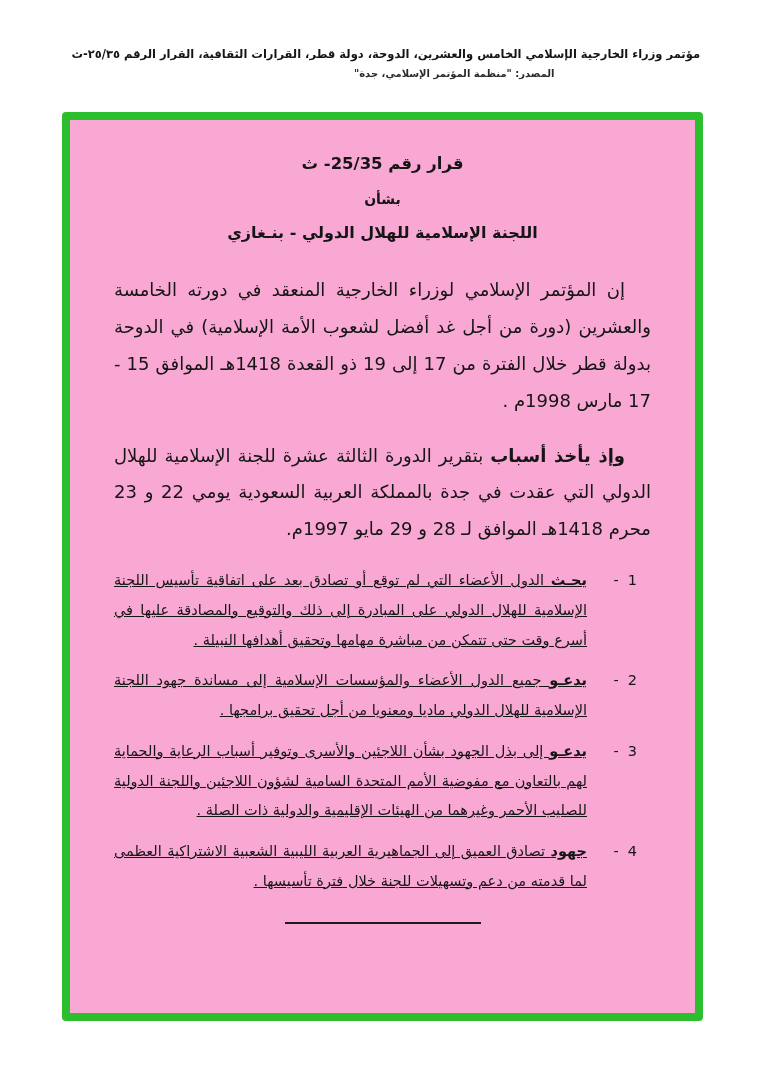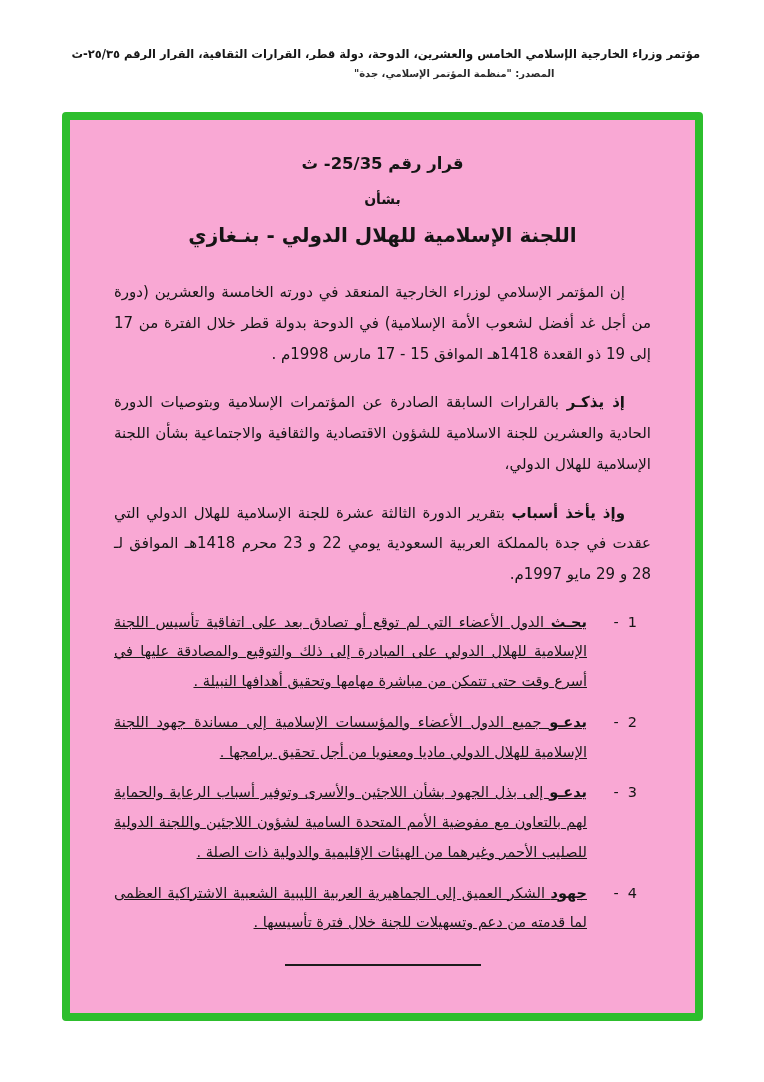--- a/index.html
+++ b/index.html
@@ -62,26 +62,26 @@
       letter-spacing: 1px;
       margin-bottom: 18px;
     }
     .title-regarding {
       font-size: 14px;
       font-weight: bold;
       letter-spacing: 3px;
       margin-bottom: 16px;
     }
     .title-subject {
-      font-size: 20px;
+      font-size: 16px;
       font-weight: bold;
     }
     
     .para {
-      font-size: 15px;
+      font-size: 18px;
       line-height: 2.05;
       text-align: justify;
       margin: 0 0 18px 0;
       text-indent: 26px;
     }
     .para .lead { font-weight: bold; }
     
     .items { padding-right: 14px; margin-top: 4px; }
     .item {
       display: flex;
@@ -130,23 +130,20 @@
       <div class="title-block">
         <div class="title-number">قرار رقم 25/35- ث</div>
         <div class="title-regarding">بشأن</div>
         <div class="title-subject">اللجنة الإسلامية للهلال الدولي - بنـغازي</div>
       </div>
 
       <p class="para">
         <span class="lead"></span><span>إن المؤتمر الإسلامي لوزراء الخارجية المنعقد في دورته الخامسة والعشرين (دورة من أجل غد أفضل لشعوب الأمة الإسلامية) في الدوحة بدولة قطر خلال الفترة من 17 إلى 19 ذو القعدة 1418هـ الموافق 15 - 17 مارس 1998م .</span>
       </p>
 
-      <p class="para">
-        <span class="lead">إذ يذكـر</span><span> بالقرارات السابقة الصادرة عن المؤتمرات الإسلامية وبتوصيات الدورة الحادية والعشرين للجنة الاسلامية للشؤون الاقتصادية والثقافية والاجتماعية بشأن اللجنة الإسلامية للهلال الدولي،</span>
-      </p>
 
       <p class="para">
         <span class="lead">وإذ يأخذ أسباب</span><span> بتقرير الدورة الثالثة عشرة للجنة الإسلامية للهلال الدولي التي عقدت في جدة بالمملكة العربية السعودية يومي 22 و 23 محرم 1418هـ الموافق لـ 28 و 29 مايو 1997م.</span>
       </p>
 
       <div class="items">
 
         <div class="item">
           <div class="item-marker">
             <span>1</span>
@@ -176,21 +173,21 @@
             <span class="lead">يدعـو</span><span> إلى بذل الجهود بشأن اللاجئين والأسرى وتوفير أسباب الرعاية والحماية لهم بالتعاون مع مفوضية الأمم المتحدة السامية لشؤون اللاجئين واللجنة الدولية للصليب الأحمر وغيرهما من الهيئات الإقليمية والدولية ذات الصلة .</span>
           </div>
         </div>
 
         <div class="item">
           <div class="item-marker">
             <span>4</span>
             <span>-</span>
           </div>
           <div class="item-text">
-            <span class="lead">جهود</span><span> الشكر العميق إلى الجماهيرية العربية الليبية الشعبية الاشتراكية العظمى لما قدمته من دعم وتسهيلات للجنة خلال فترة تأسيسها .</span>
+            <span class="lead">جهود</span><span> تصادق العميق إلى الجماهيرية العربية الليبية الشعبية الاشتراكية العظمى لما قدمته من دعم وتسهيلات للجنة خلال فترة تأسيسها .</span>
           </div>
         </div>
 
       </div>
 
       <div class="closing-rule"></div>
 
     </div>
   </div>
 

